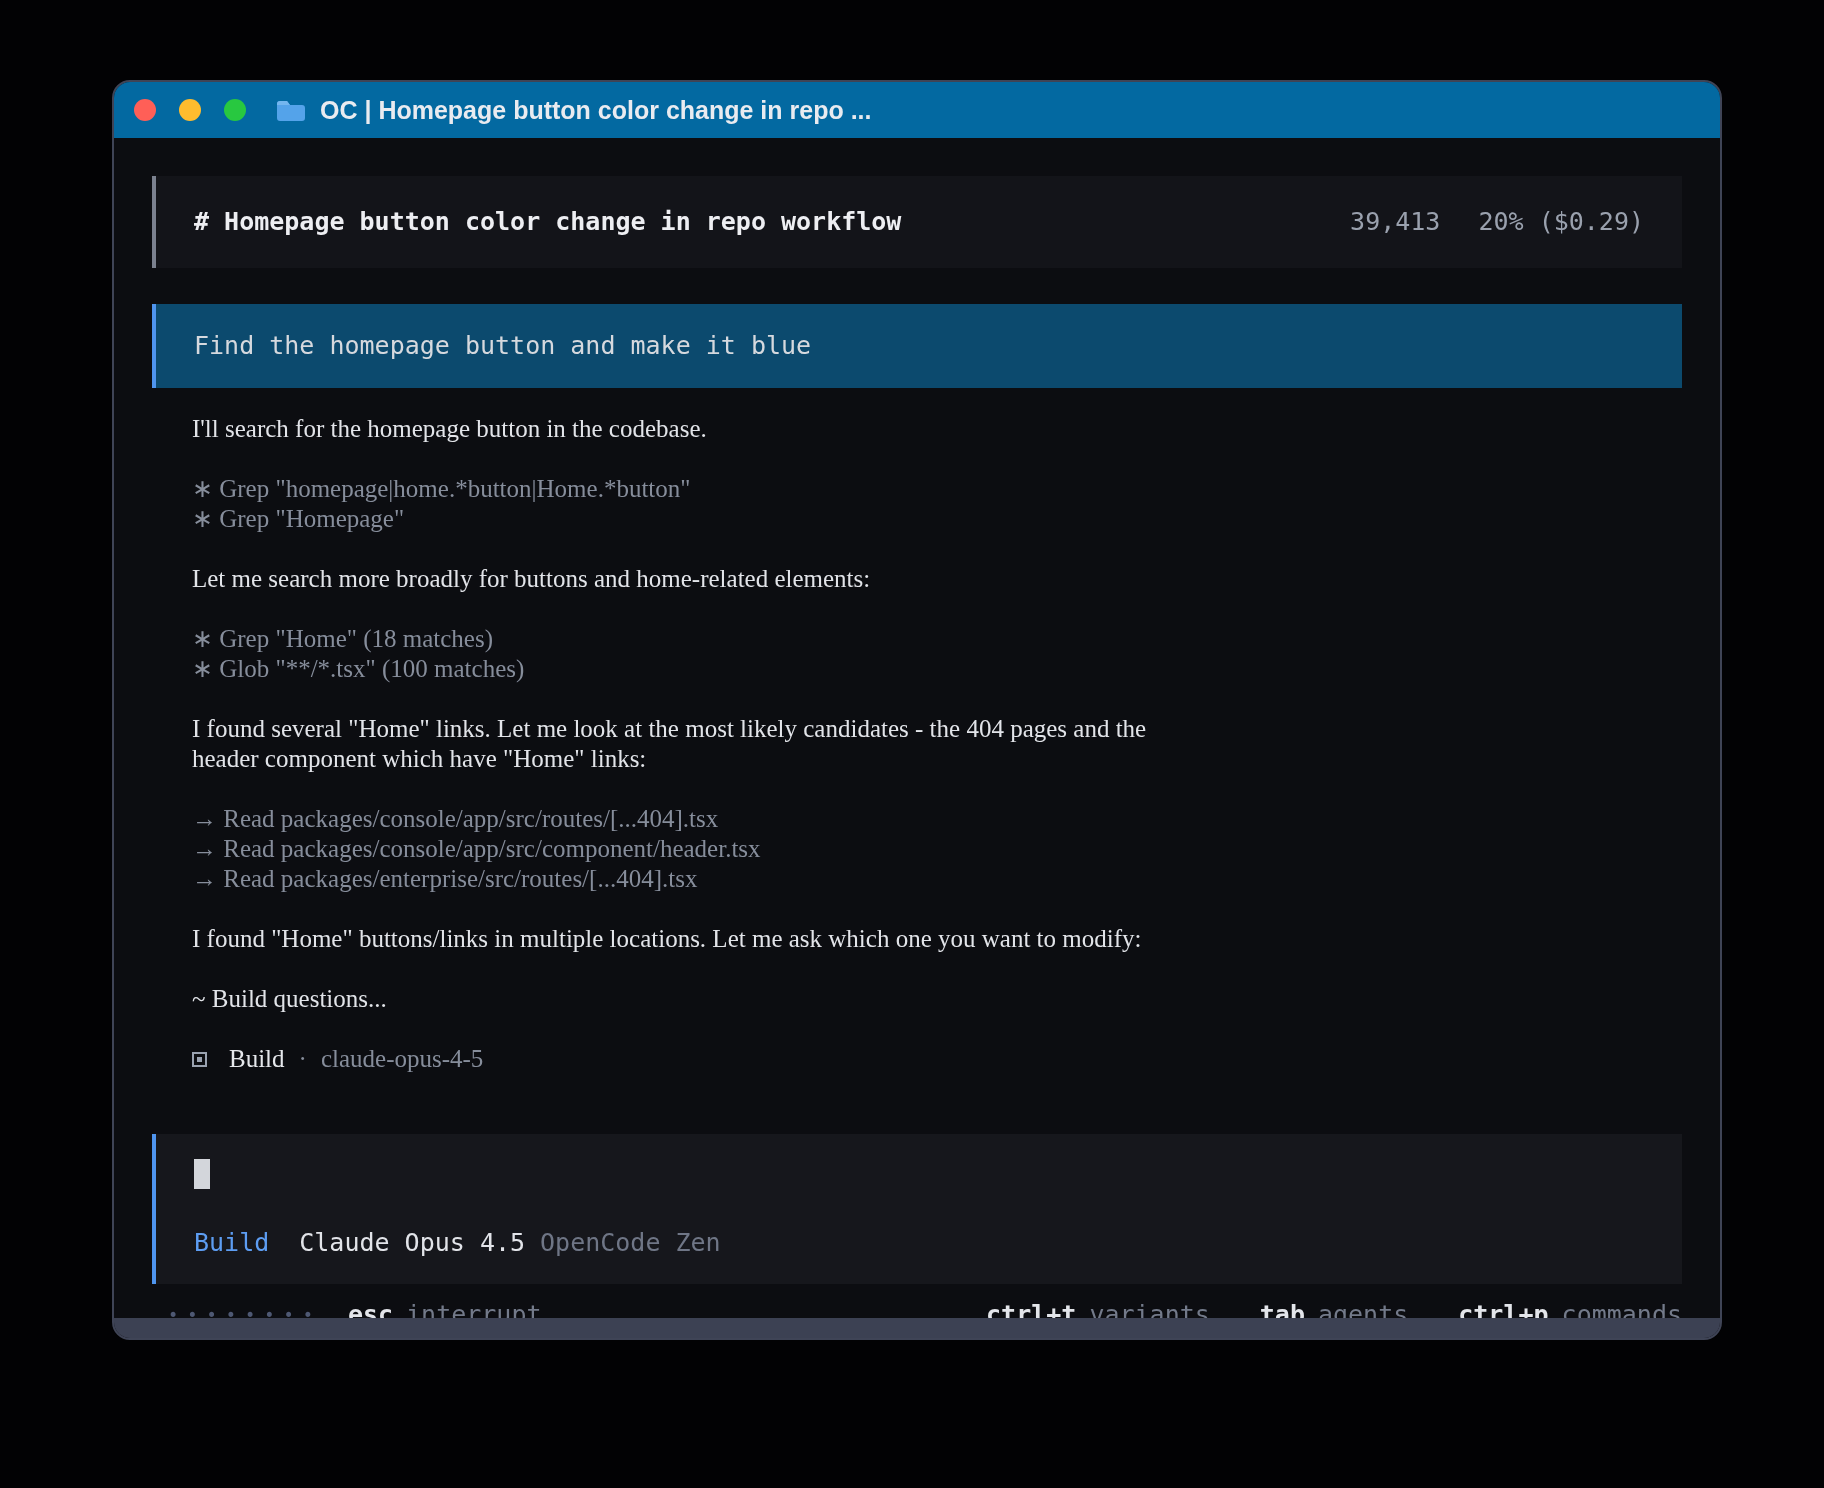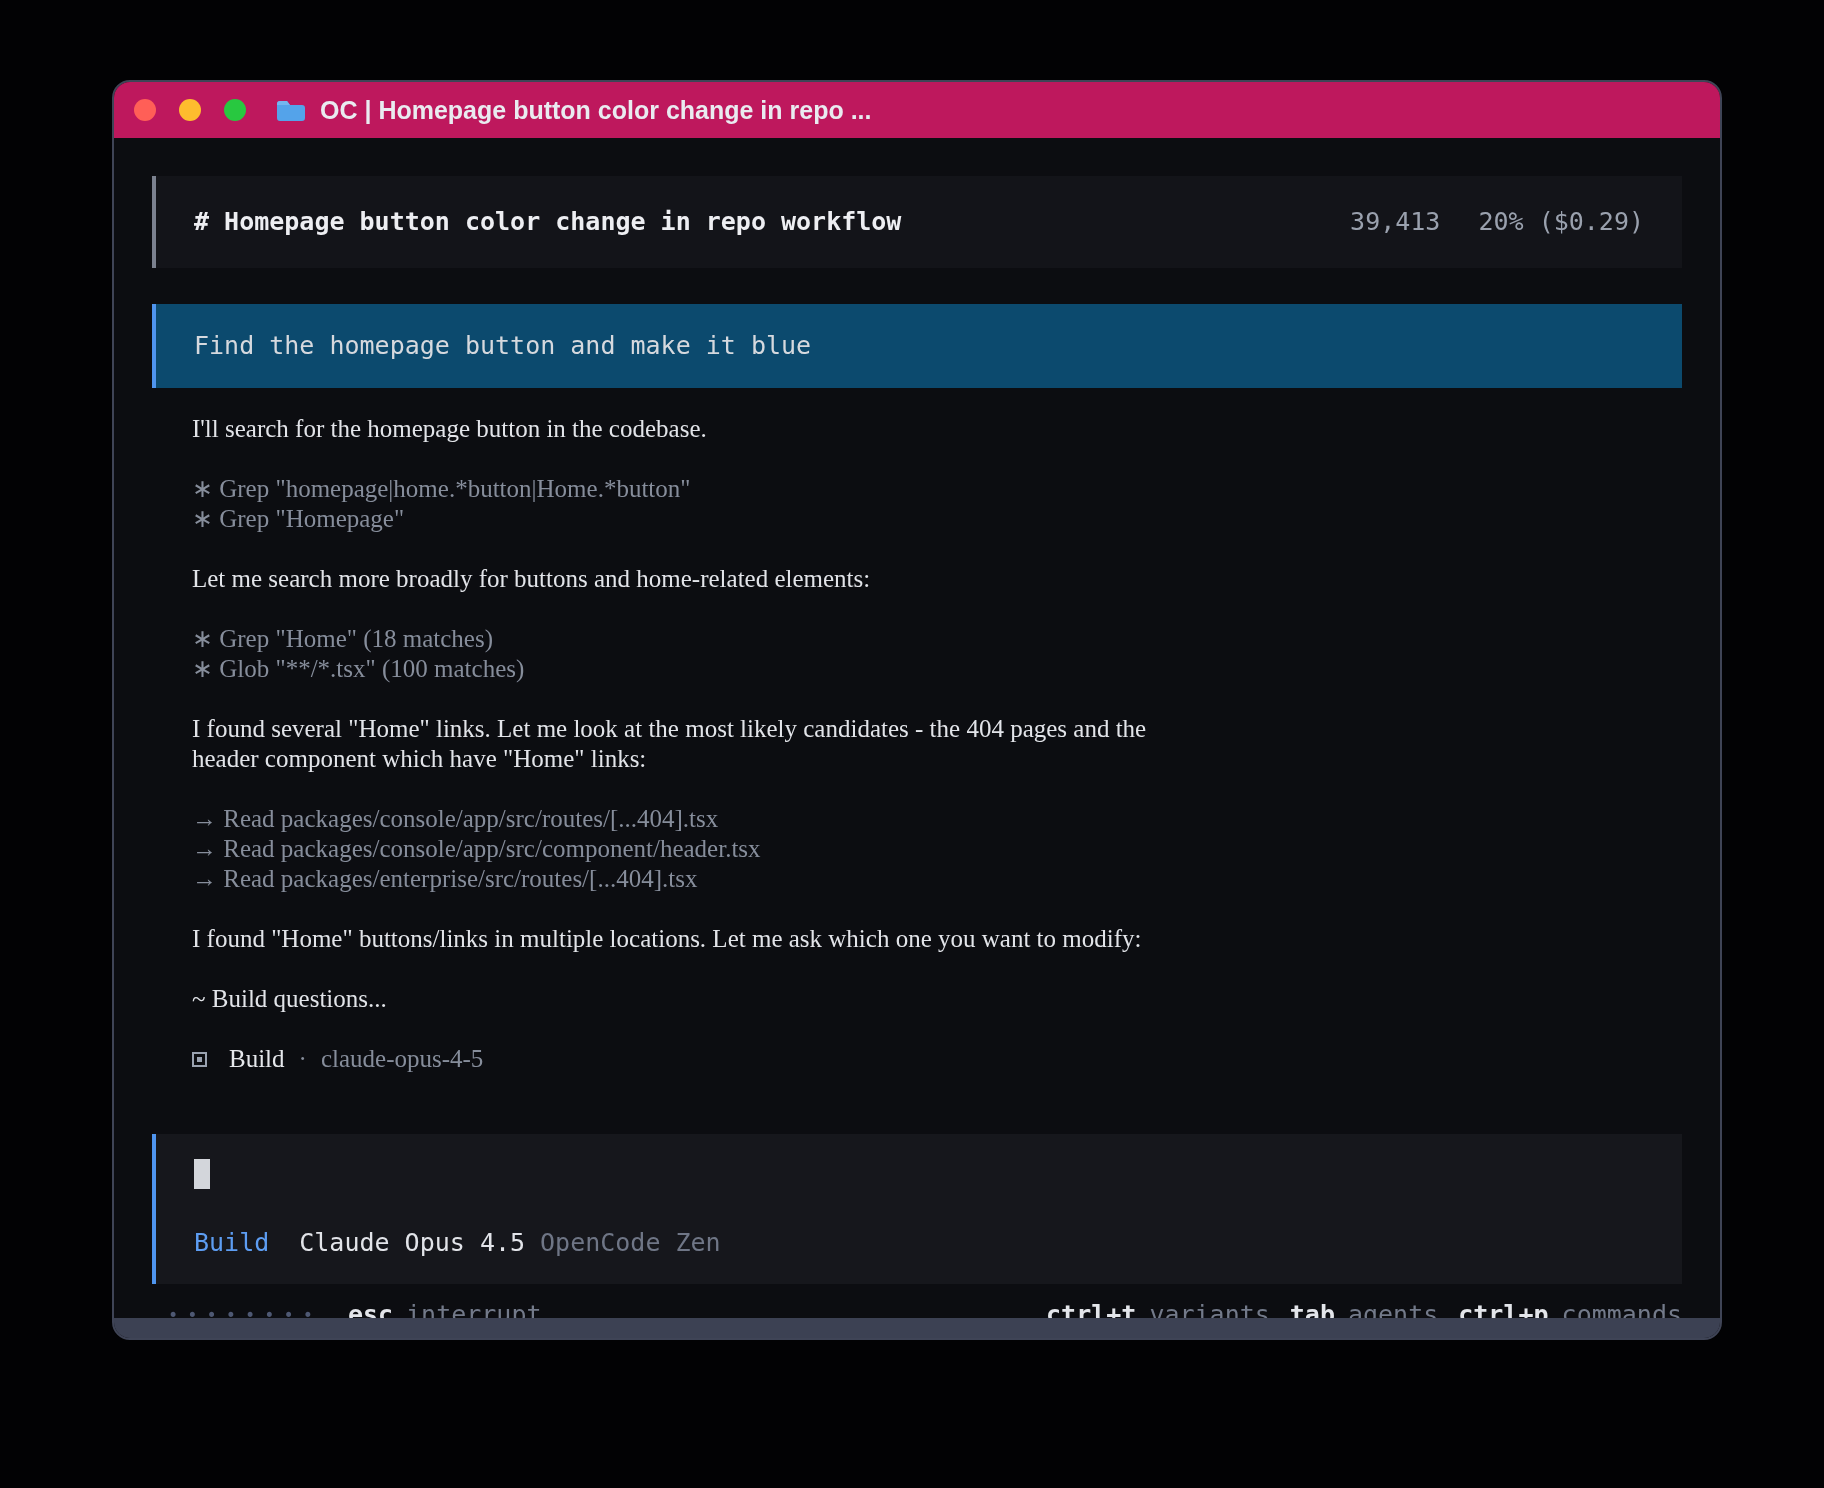--- a/index.html
+++ b/index.html
@@ -16,21 +16,21 @@
     width:1610px; height:1260px;
     background:#0c0d11;
     border:2px solid #3f4456;
     border-radius:18px;
     overflow:hidden;
     display:flex; flex-direction:column;
   }
   
   .titlebar {
     height:56px; flex:none;
-    background:#be185d;
+    background:#0369a1;
     display:flex; align-items:center;
     padding:0 20px;
   }
   .lights { display:flex; gap:23px; align-items:center; }
   .light { width:22px; height:22px; border-radius:50%; }
   .light.red    { background:#ff5f57; }
   .light.yellow { background:#febc2e; }
   .light.green  { background:#28c840; }
   .folder-icon { margin-left:30px; display:flex; align-items:center; }
   .titlebar-title {
@@ -98,21 +98,21 @@
     white-space:nowrap;
   }
   .spinner {
     color:#4e5873; font-size:17px; letter-spacing:9px;
     margin-left:16px;
   }
   .hint { display:flex; gap:13px; align-items:baseline; }
   .hint .key { font-weight:bold; color:#e3e5ea; }
   .hint .hint-label { color:#737a8a; }
   .hint-left { margin-left:26px; }
-  .statusbar-right { margin-left:auto; display:flex; gap:20px; }
+  .statusbar-right { margin-left:auto; display:flex; gap:50px; }
   .footer-strip { margin-top:auto; height:20px; flex:none; background:#3c4153; }
 </style>
 </head>
 <body>
 
 <div class="window">
 
   <div class="titlebar">
     <div class="lights">
       <span class="light red"></span>

